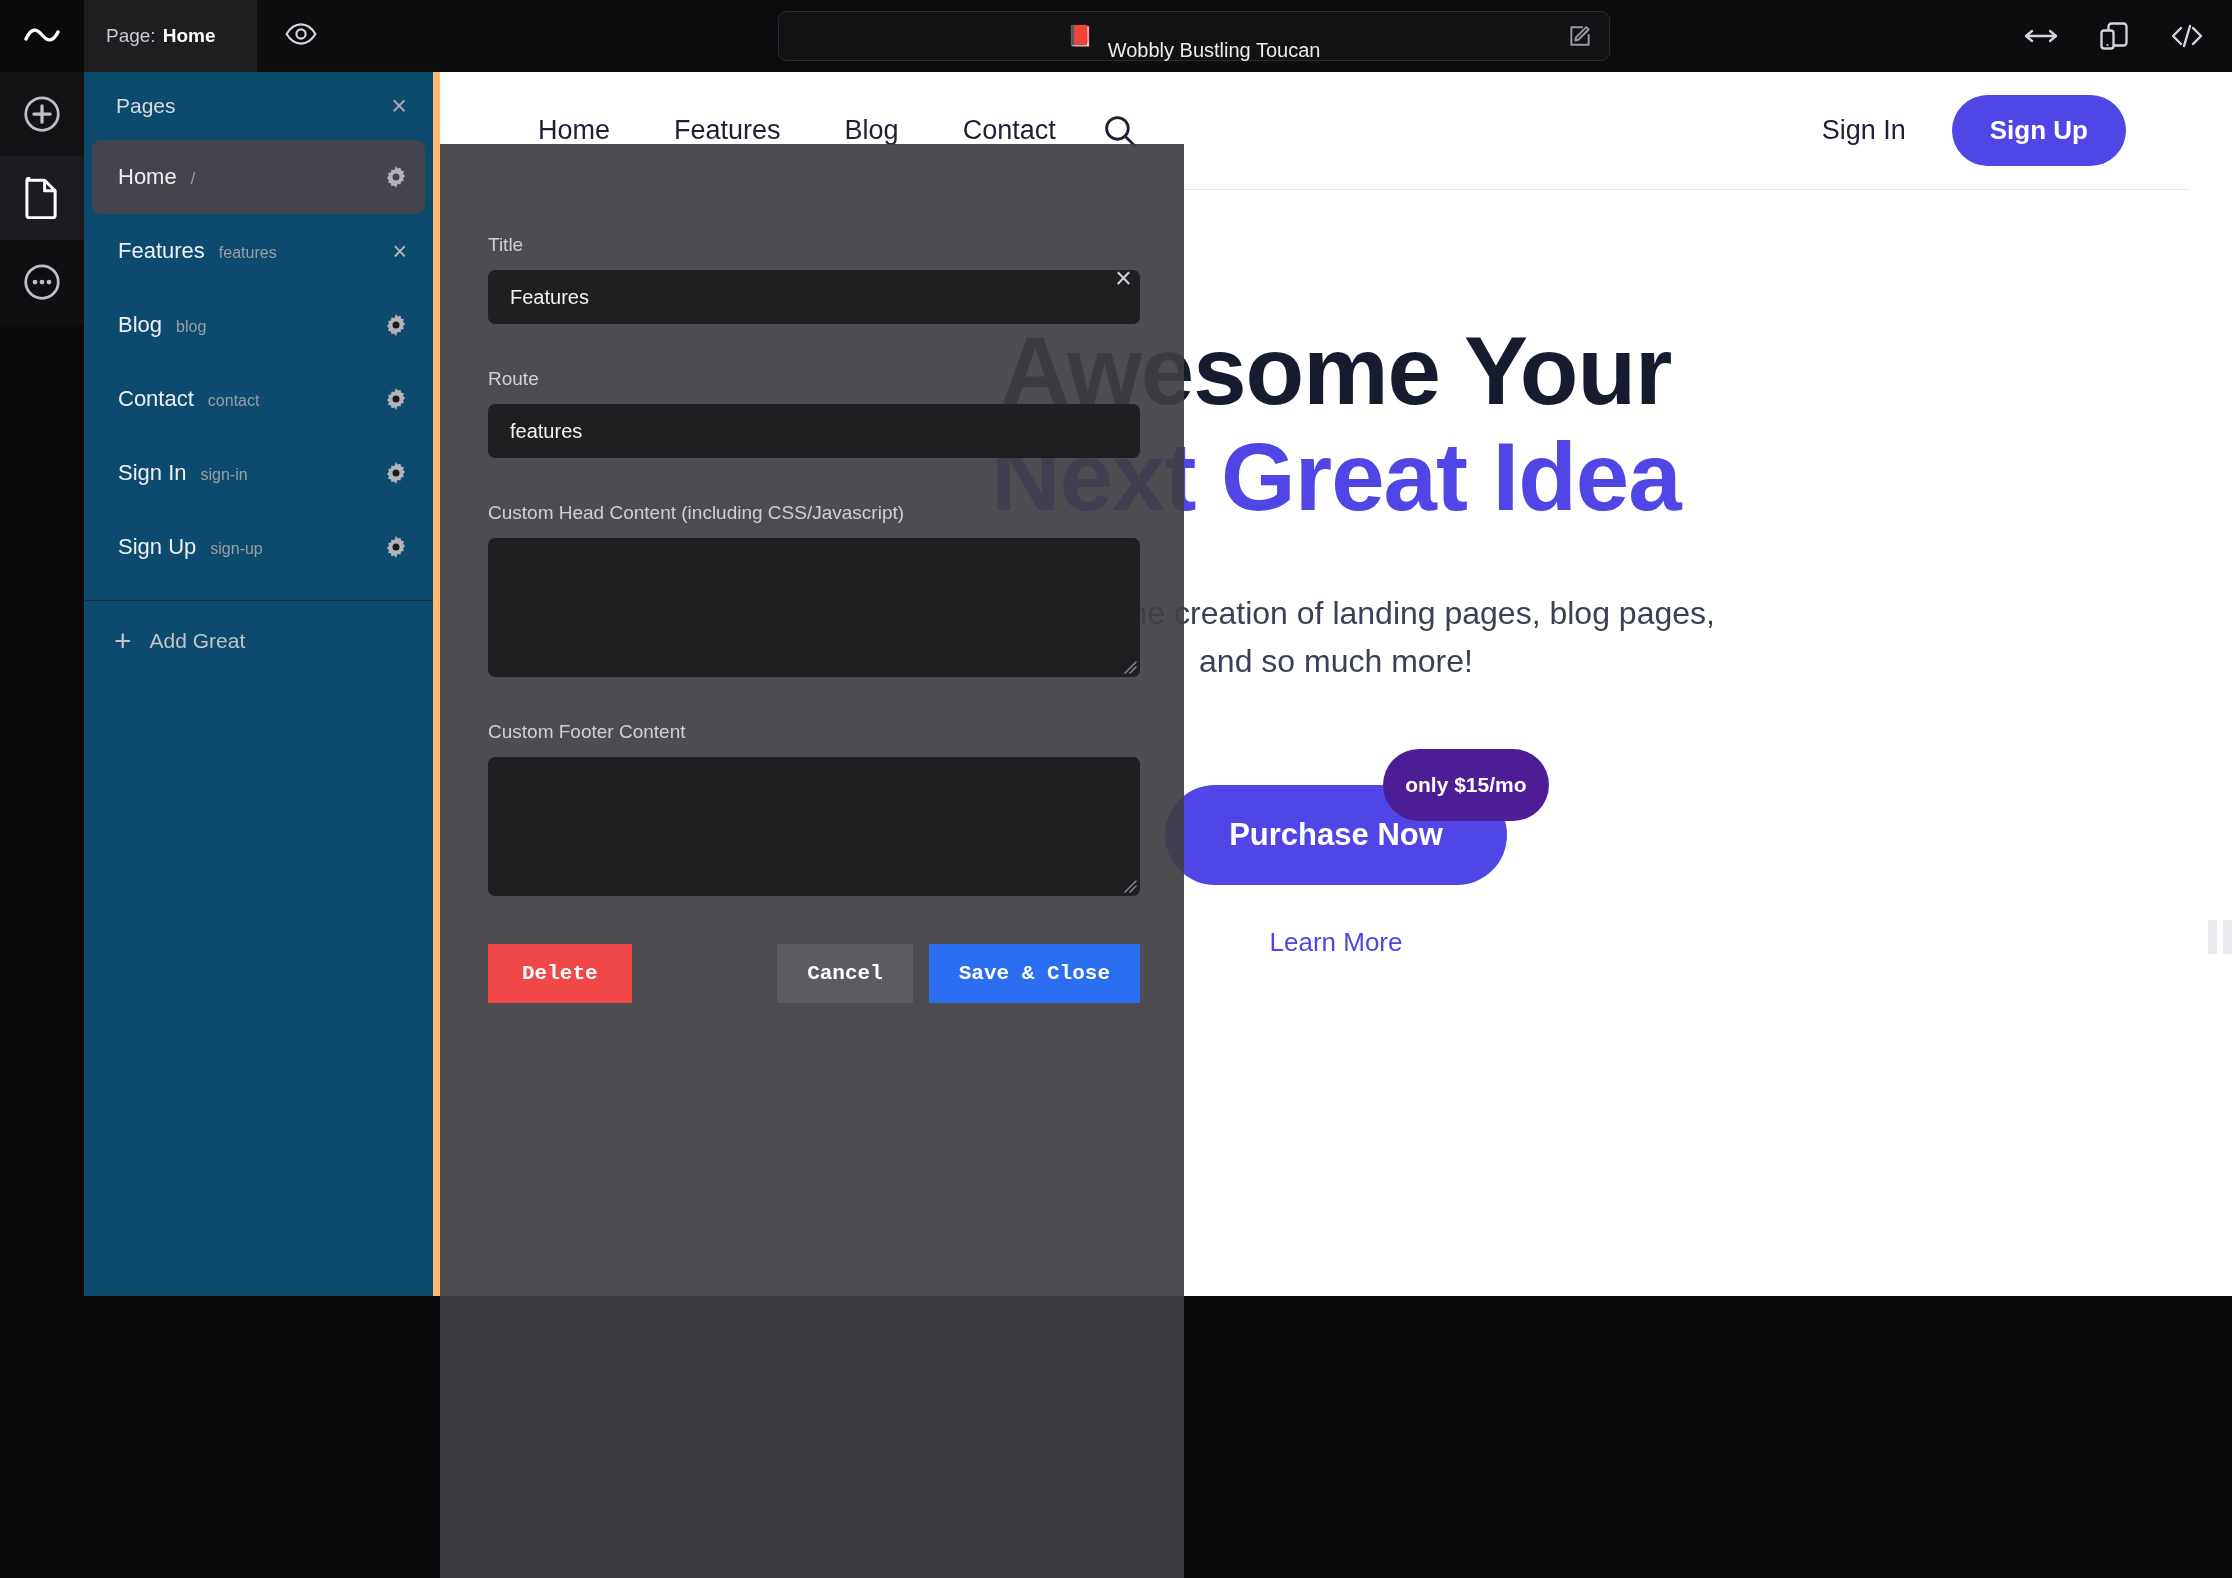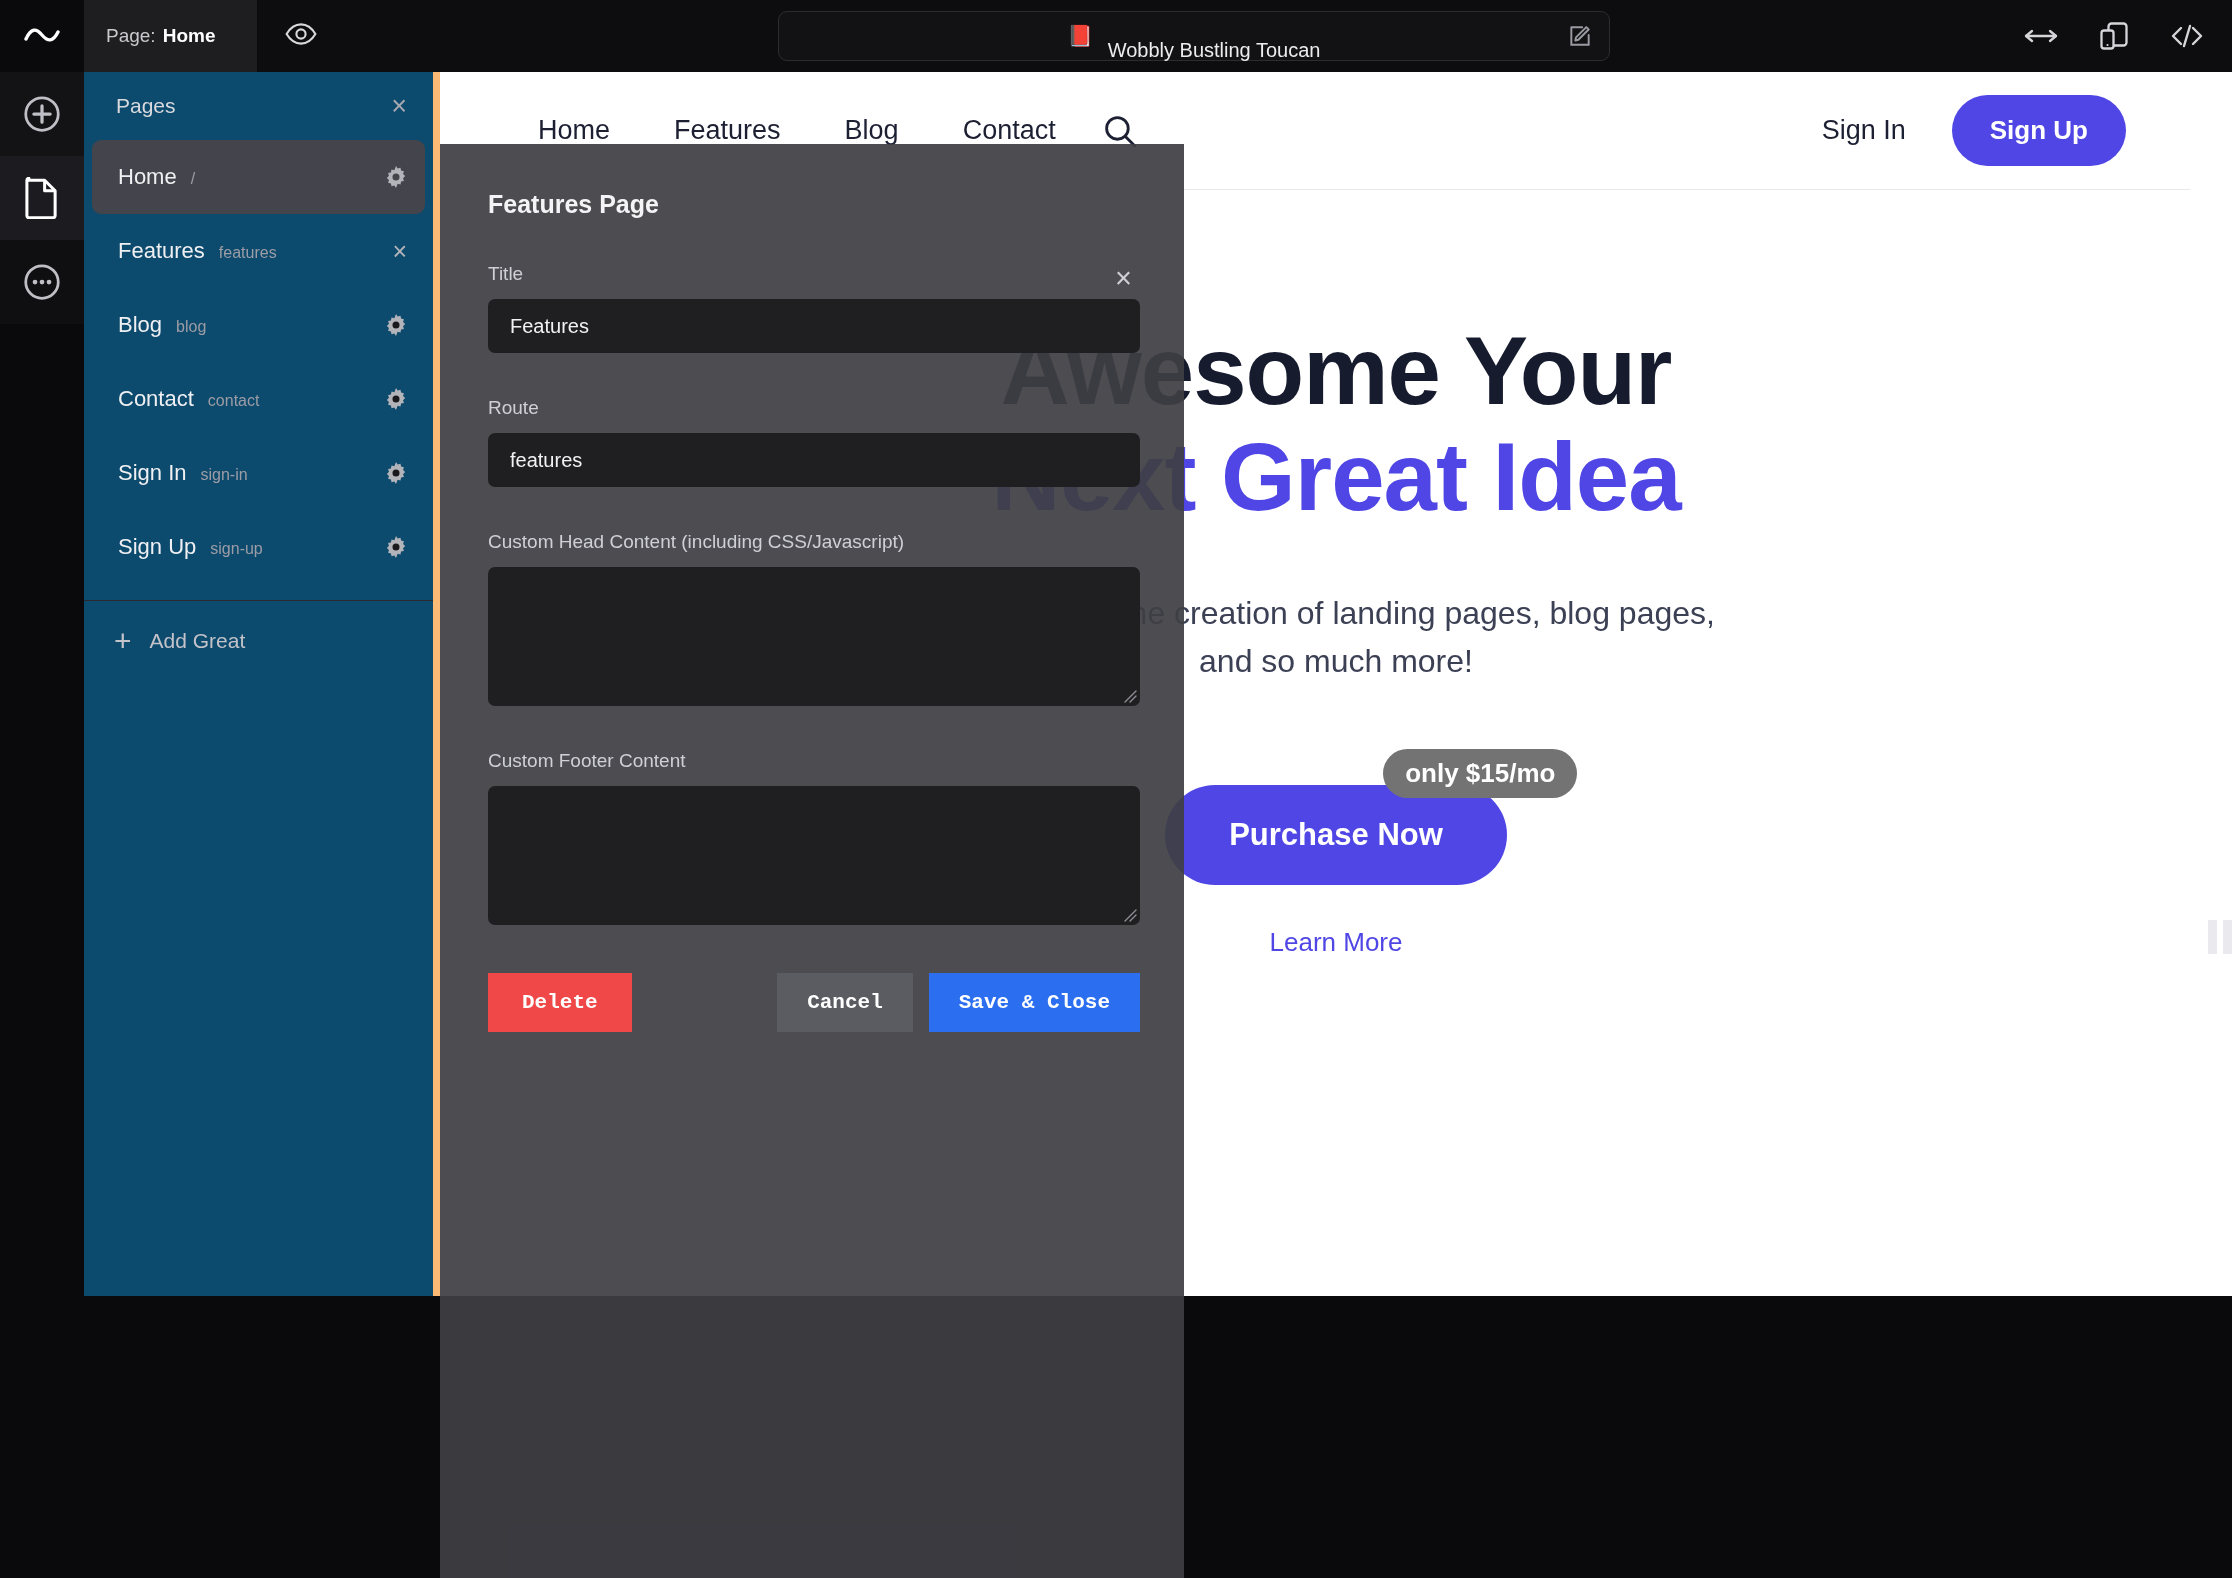--- a/index.html
+++ b/index.html
@@ -136,22 +136,22 @@
   .hero p {
     margin-top: 60px; font-size: 32px; line-height: 1.5; color: #3b4054;
   }
   .cta-wrap { margin-top: 100px; position: relative; display: inline-block; }
   .purchase {
     background: #4f46e5; color: #fff; border: none;
     font-size: 31px; font-weight: 700; padding: 32px 64px; border-radius: 999px;
   }
   .badge {
     position: absolute; top: -36px; left: 218px;
-    background: #737373; color: #ffffff; font-weight: 700;
-    font-size: 26px; padding: 9px 22px; border-radius: 999px; white-space: nowrap;
+    background: #4c1d95; color: #ffffff; font-weight: 700;
+    font-size: 21px; padding: 24px 22px; border-radius: 999px; white-space: nowrap;
   }
   .learn {
     display: block; margin-top: 42px; font-size: 26px; color: #4f46e5;
   }
   .edge-handle {
     position: absolute; right: 0; top: 848px;
     display: flex; gap: 6px;
   }
   .edge-handle i { display: block; width: 9px; height: 34px; background: #e9e9ee; }
 
@@ -409,21 +409,20 @@
         <a class="learn">Learn More</a>
       </div>
 
       <div class="edge-handle">
         <i></i>
           <i></i>
       </div>
     </div>
 
     <div class="modal">
-      <div class="modal-title">Features Page</div>
       <span class="modal-close">×</span>
 
       <div class="field">
         <div class="field-label">Title</div>
         <input class="field-input" value="Features" style="">
       </div>
 
       <div class="field">
         <div class="field-label">Route</div>
         <input class="field-input" value="features" style="">

